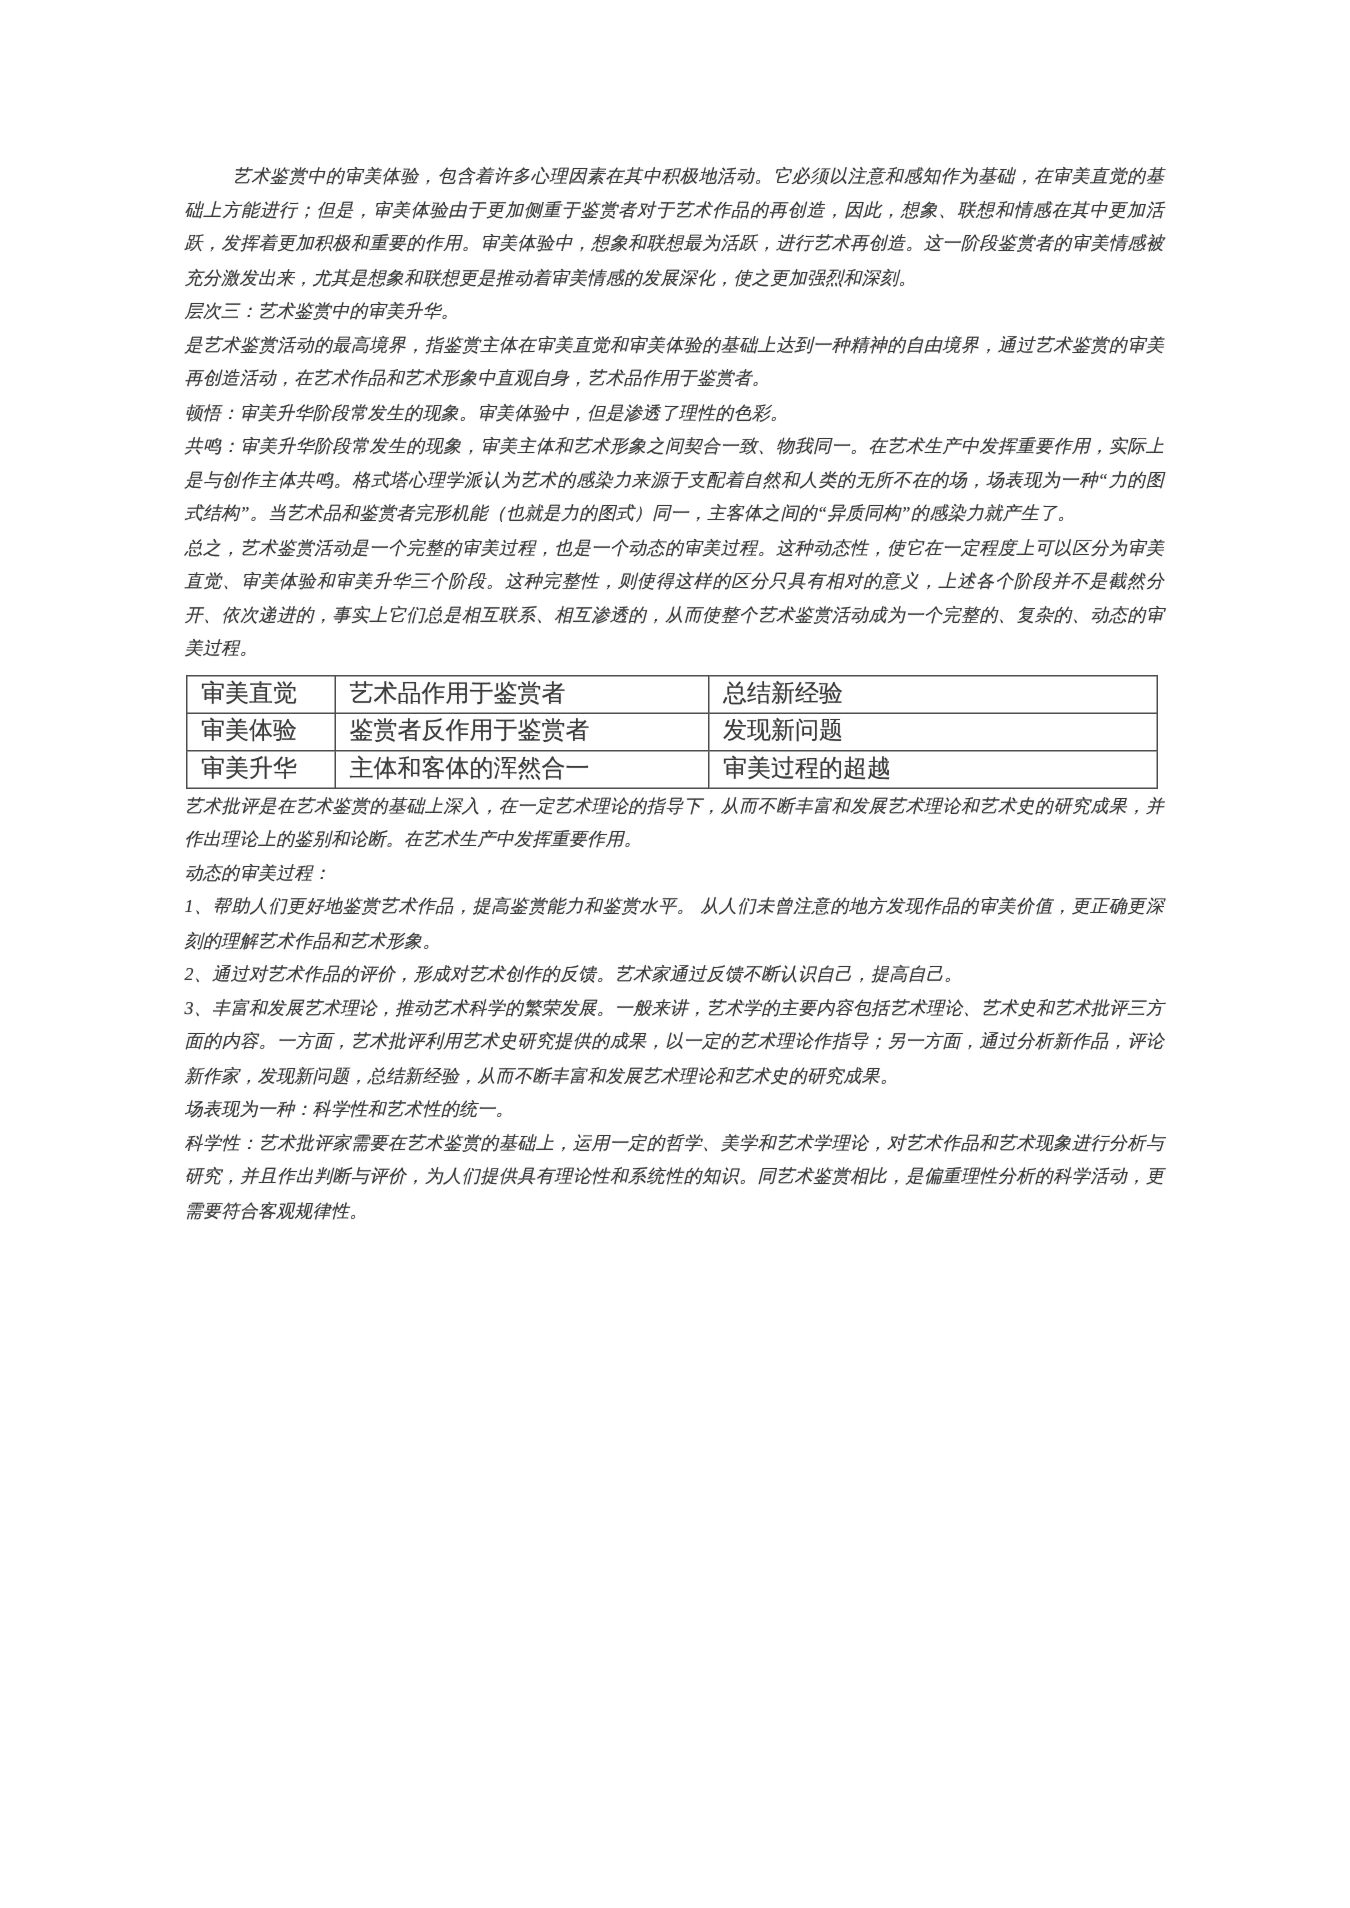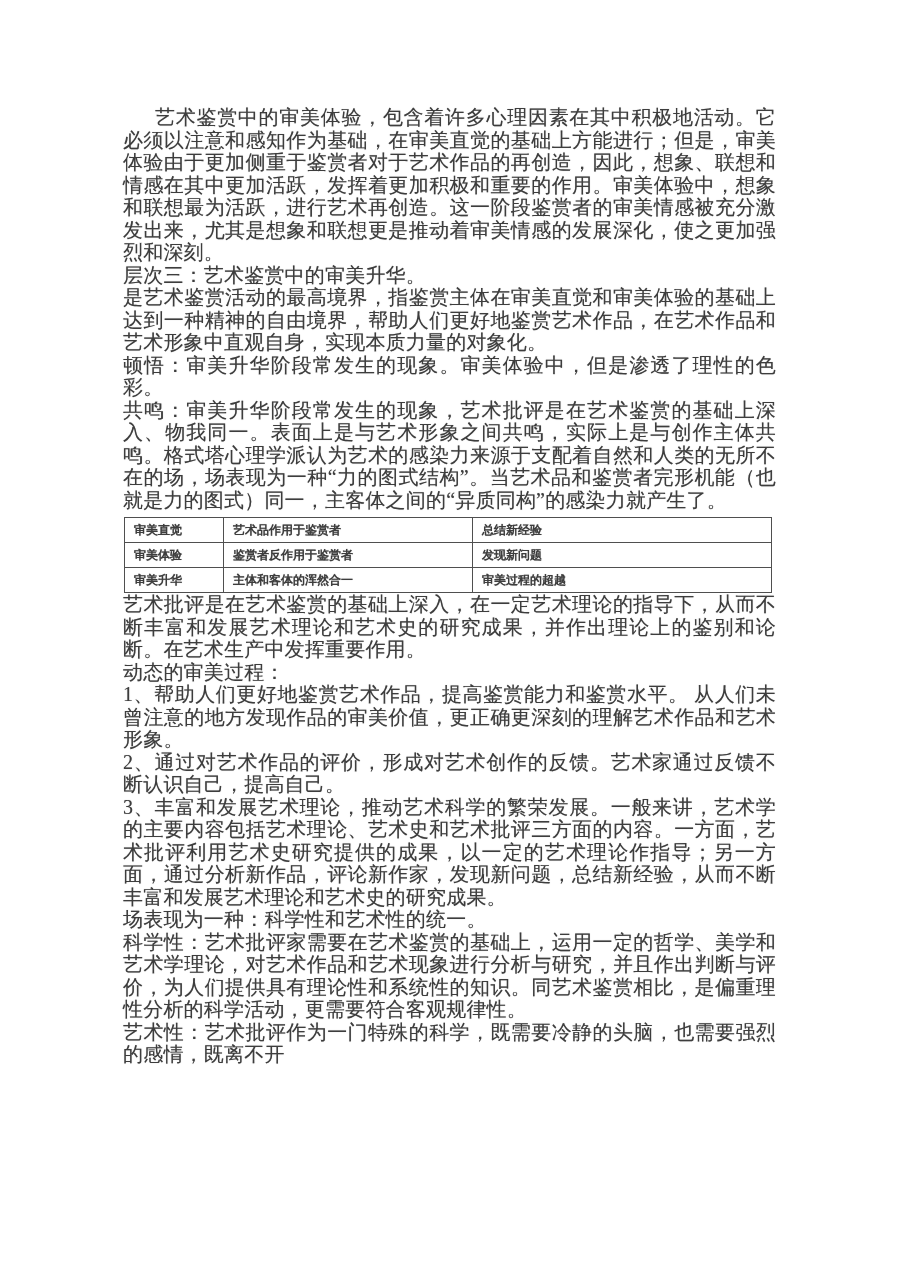--- a/index.html
+++ b/index.html
@@ -13,66 +13,67 @@
     color:#3d3d3d;
   }
   .content{
     position:absolute;
     left:123px;
     top:106px;
     width:653px;
   }
   .content p{
     margin:0;
-    font-size:20px;
+    font-size:12px;
     line-height:22.5px;
     text-align:justify;
     letter-spacing:0.2px;
     text-shadow:0 0 0.7px rgba(70,70,70,0.55);
+    font-style:italic;
   }
   p.indent{text-indent:32px;}
   .mt-xs{margin-top:4px;}
   .mt-sm{margin-top:11px;}
   .mt-18{margin-top:18px;}
   .mt-md{margin-top:24px;}
   .mt-26{margin-top:26px;}
   .mt-lg{margin-top:32px;}
   table.summary{
     border-collapse:collapse;
     table-layout:fixed;
     width:648px;
     margin:6px 0 0 1px;
   }
   table.summary td{
     border:1.5px solid #4f4f4f;
-    font-size:12px;
+    font-size:16px;
     height:24px;
     line-height:24px;
     padding:0 4px 0 9px;
     white-space:nowrap;
     overflow:hidden;
     text-shadow:0 0 0.7px rgba(70,70,70,0.55);
-    font-weight:bold;
   }
   col.c1{width:99px;}
   col.c2{width:249px;}
 </style>
 </head>
 <body>
 
 <div class="page">
   <div class="content">
 
     <p class="indent">艺术鉴赏中的审美体验，包含着许多心理因素在其中积极地活动。它必须以注意和感知作为基础，在审美直觉的基础上方能进行；但是，审美体验由于更加侧重于鉴赏者对于艺术作品的再创造，因此，想象、联想和情感在其中更加活跃，发挥着更加积极和重要的作用。审美体验中，想象和联想最为活跃，进行艺术再创造。这一阶段鉴赏者的审美情感被充分激发出来，尤其是想象和联想更是推动着审美情感的发展深化，使之更加强烈和深刻。</p>
 
     <p class="mt-sm">层次三：艺术鉴赏中的审美升华。</p>
-    <p>是艺术鉴赏活动的最高境界，指鉴赏主体在审美直觉和审美体验的基础上达到一种精神的自由境界，帮助人们更好地鉴赏艺术作品，在艺术作品和艺术形象中直观自身，实现本质力量的对象化。</p>
+    <p>是艺术鉴赏活动的最高境界，指鉴赏主体在审美直觉和审美体验的基础上达到一种精神的自由境界，通过艺术鉴赏的审美再创造活动，在艺术作品和艺术形象中直观自身，艺术品作用于鉴赏者。</p>
     <p>顿悟：审美升华阶段常发生的现象。审美体验中，但是渗透了理性的色彩。</p>
-    <p>共鸣：审美升华阶段常发生的现象，艺术批评是在艺术鉴赏的基础上深入、物我同一。表面上是与艺术形象之间共鸣，实际上是与创作主体共鸣。格式塔心理学派认为艺术的感染力来源于支配着自然和人类的无所不在的场，场表现为一种“力的图式结构”。当艺术品和鉴赏者完形机能（也就是力的图式）同一，主客体之间的“异质同构”的感染力就产生了。</p>
+    <p>共鸣：审美升华阶段常发生的现象，审美主体和艺术形象之间契合一致、物我同一。在艺术生产中发挥重要作用，实际上是与创作主体共鸣。格式塔心理学派认为艺术的感染力来源于支配着自然和人类的无所不在的场，场表现为一种“力的图式结构”。当艺术品和鉴赏者完形机能（也就是力的图式）同一，主客体之间的“异质同构”的感染力就产生了。</p>
 
+    <p class="mt-md">总之，艺术鉴赏活动是一个完整的审美过程，也是一个动态的审美过程。这种动态性，使它在一定程度上可以区分为审美直觉、审美体验和审美升华三个阶段。这种完整性，则使得这样的区分只具有相对的意义，上述各个阶段并不是截然分开、依次递进的，事实上它们总是相互联系、相互渗透的，从而使整个艺术鉴赏活动成为一个完整的、复杂的、动态的审美过程。</p>
 
     <table class="summary">
       <colgroup>
           <col class="c1">
           <col class="c2">
           <col class="c3">
         </colgroup>
       <tbody>
         <tr>
           <td>审美直觉</td>
@@ -94,16 +95,15 @@
 
     <p>艺术批评是在艺术鉴赏的基础上深入，在一定艺术理论的指导下，从而不断丰富和发展艺术理论和艺术史的研究成果，并作出理论上的鉴别和论断。在艺术生产中发挥重要作用。</p>
 
     <p class="mt-18">动态的审美过程：</p>
     <p>1、帮助人们更好地鉴赏艺术作品，提高鉴赏能力和鉴赏水平。 从人们未曾注意的地方发现作品的审美价值，更正确更深刻的理解艺术作品和艺术形象。</p>
     <p>2、通过对艺术作品的评价，形成对艺术创作的反馈。艺术家通过反馈不断认识自己，提高自己。</p>
     <p class="mt-xs">3、丰富和发展艺术理论，推动艺术科学的繁荣发展。一般来讲，艺术学的主要内容包括艺术理论、艺术史和艺术批评三方面的内容。一方面，艺术批评利用艺术史研究提供的成果，以一定的艺术理论作指导；另一方面，通过分析新作品，评论新作家，发现新问题，总结新经验，从而不断丰富和发展艺术理论和艺术史的研究成果。</p>
 
     <p class="mt-26">场表现为一种：科学性和艺术性的统一。</p>
     <p>科学性：艺术批评家需要在艺术鉴赏的基础上，运用一定的哲学、美学和艺术学理论，对艺术作品和艺术现象进行分析与研究，并且作出判断与评价，为人们提供具有理论性和系统性的知识。同艺术鉴赏相比，是偏重理性分析的科学活动，更需要符合客观规律性。</p>
-    <p>艺术性：艺术批评作为一门特殊的科学，既需要冷静的头脑，也需要强烈的感情，既离不开</p>
 
   </div>
 </div>
 
 </body></html>

